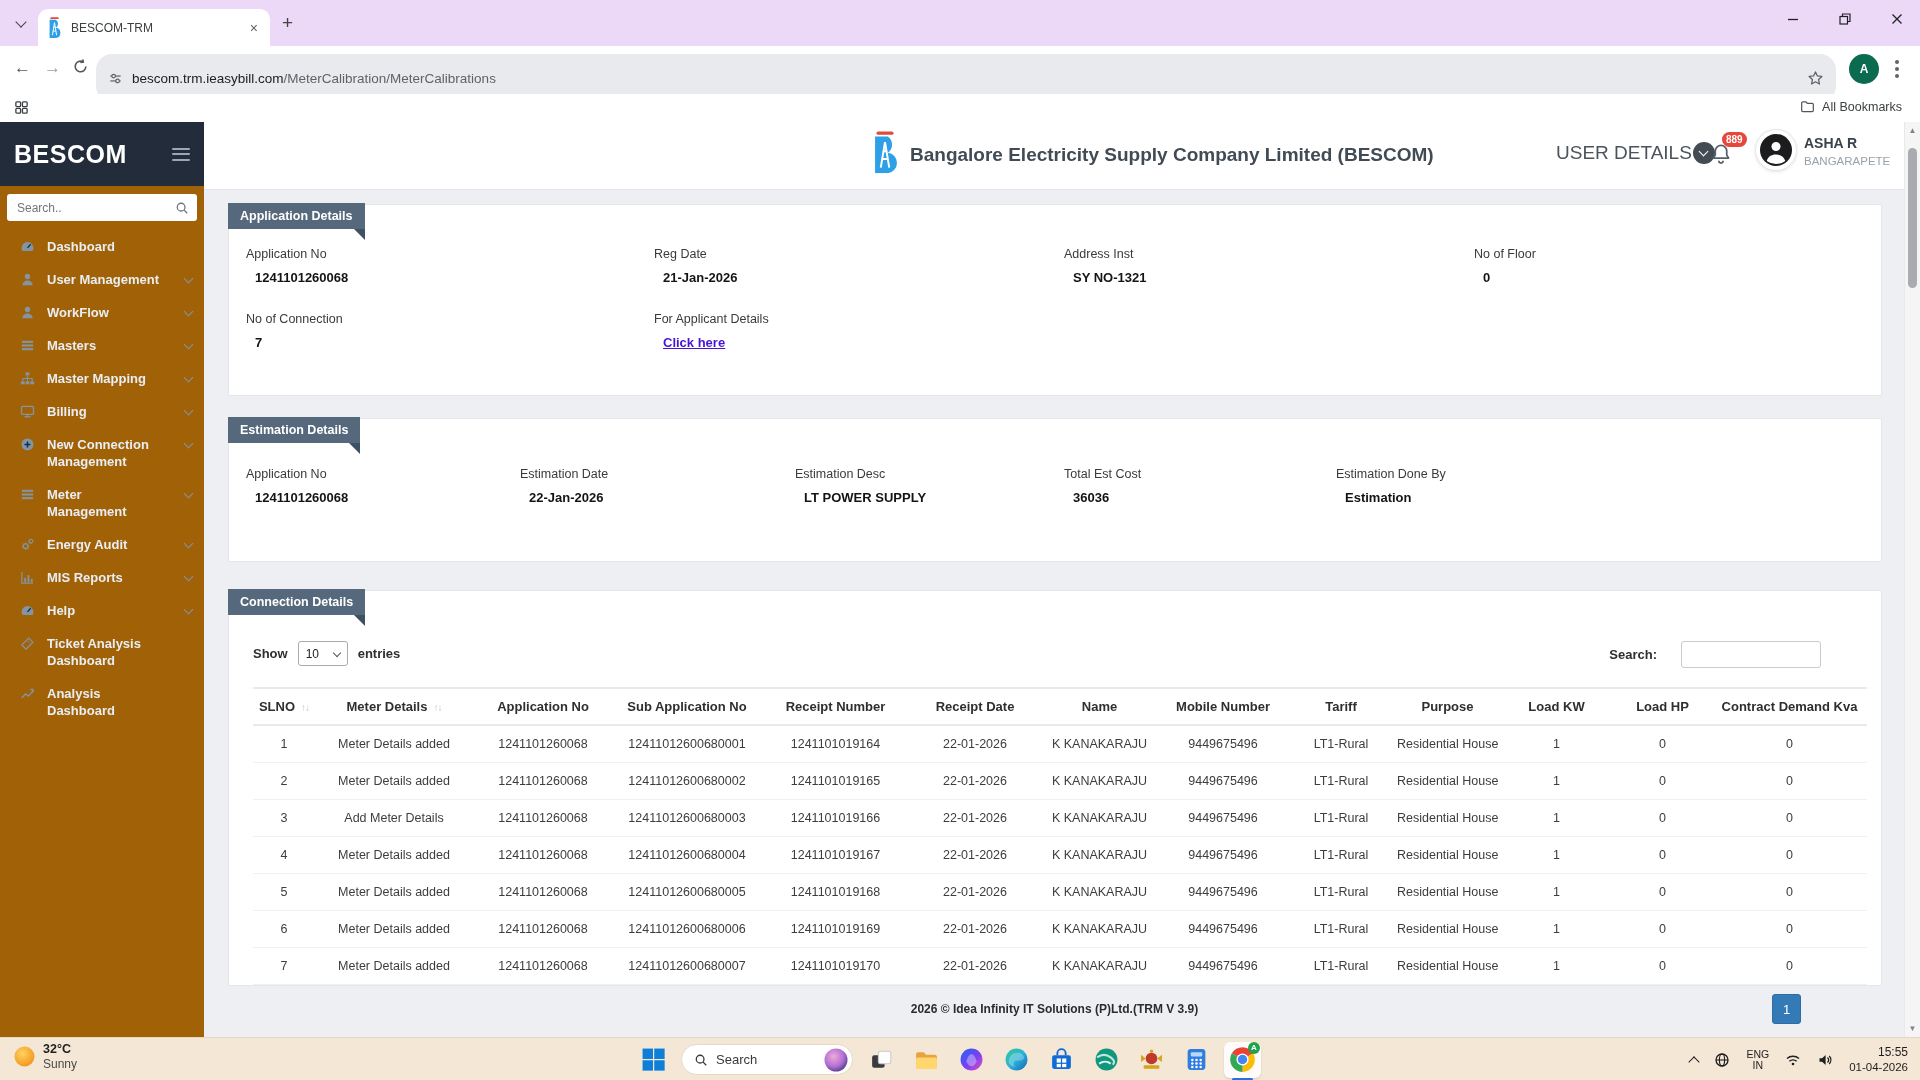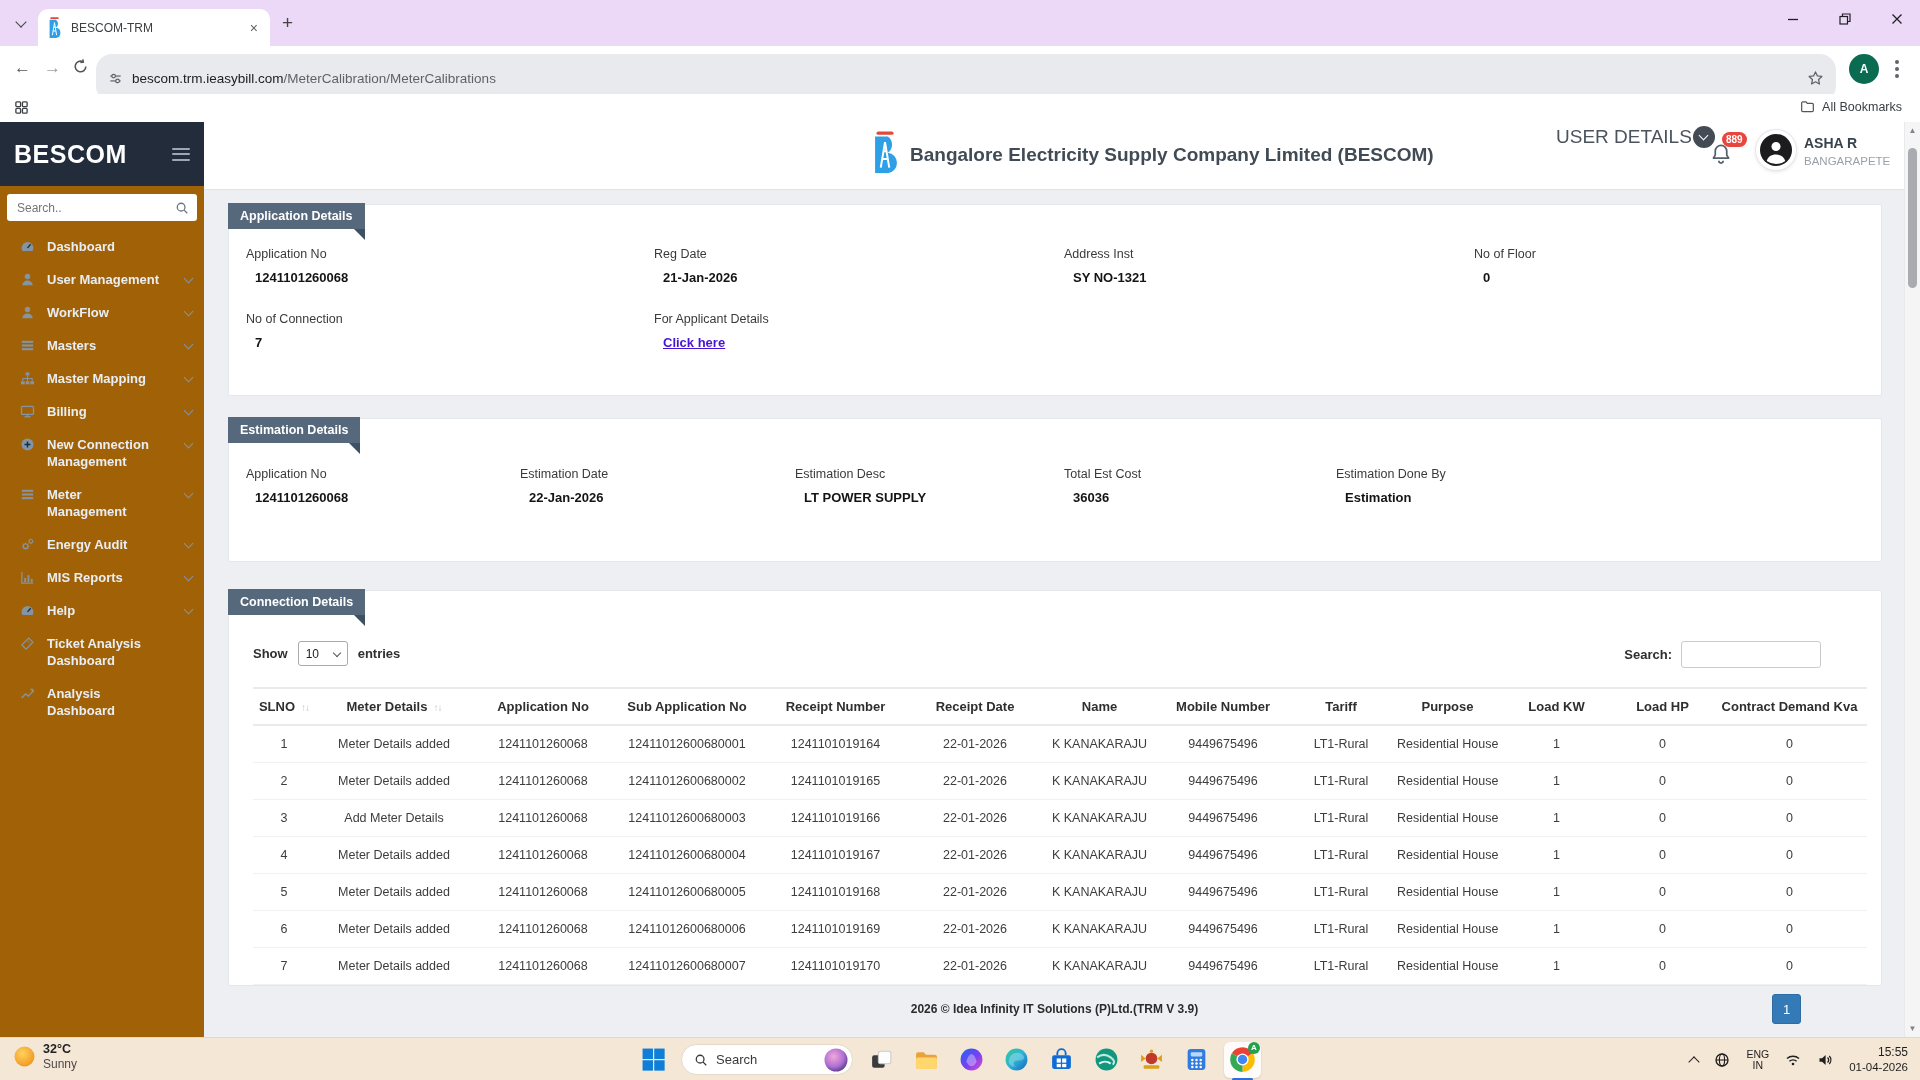--- a/index.html
+++ b/index.html
@@ -52,21 +52,21 @@
   .menu{position:absolute;left:0;top:108px;width:204px;}
   .side-item{display:flex;align-items:flex-start;padding:8px 12px 8px 20px;gap:12px;}
   .s-ico{width:15px;height:15px;color:#8494a3;flex:none;margin-top:1px;}
   .s-label{font-size:13px;font-weight:600;color:#e9eef4;line-height:17px;width:112px;}
   .s-chev{margin-left:auto;margin-top:4px;width:6px;height:6px;border-right:1.6px solid #8494a3;border-bottom:1.6px solid #8494a3;transform:rotate(45deg);flex:none;}
 
   
   .pageheader{position:absolute;left:204px;top:122px;width:1701px;height:68px;background:#fff;border-bottom:1px solid #e1e4e8;box-sizing:border-box;}
   .org-logo{position:absolute;left:664px;top:8px;}
   .org-title{position:absolute;left:706px;top:22px;font-size:19px;font-weight:700;color:#414b55;white-space:nowrap;}
-  .userdetails{position:absolute;left:1352px;top:4px;font-size:19px;color:#4b545c;display:flex;align-items:center;gap:1px;}
+  .userdetails{position:absolute;left:1352px;top:20px;font-size:19px;color:#4b545c;display:flex;align-items:center;gap:1px;}
   .ud-circle{width:22px;height:22px;border-radius:50%;background:#434c54;display:flex;align-items:center;justify-content:center;}
   .ud-circle .chev{width:6px;height:6px;border-color:#fff;margin-top:-3px;}
   .bell-wrap{position:absolute;left:1504px;top:12px;width:48px;height:46px;}
   .badge{position:absolute;left:14px;top:-2px;min-width:16px;padding:2px 4px;background:#e8453c;border-radius:9px;
     color:#fff;font-size:10px;font-weight:700;text-align:center;}
   .avatar{position:absolute;left:1552px;top:8px;width:40px;height:40px;border-radius:50%;background:#fff;
     box-shadow:0 0 0 1px #e7e7e7,0 1px 4px rgba(0,0,0,.15);display:flex;align-items:center;justify-content:center;}
   .u-name{position:absolute;left:1600px;top:13px;font-size:14px;font-weight:700;color:#39434c;}
   .u-loc{position:absolute;left:1600px;top:33px;font-size:11.5px;color:#98a1a9;}
 
@@ -84,21 +84,21 @@
   #card-app .fgrid{top:42px;grid-template-columns:408px 410px 410px 1fr;}
   #card-est{top:228px;height:144px;}
   #card-est .fgrid{top:48px;grid-template-columns:274px 275px 269px 272px 273px 1fr;}
   #card-conn{top:400px;height:396px;}
 
   .dt-controls{position:absolute;left:24px;right:24px;top:50px;height:30px;}
   .show-wrap{position:absolute;left:0;display:flex;align-items:center;gap:10px;font-size:13px;font-weight:600;color:#2f2f2f;text-align:center;}
   .pagesize{width:50px;height:25px;border:1px solid #ababab;border-radius:3px;display:flex;align-items:center;
     padding:0 7px;box-sizing:border-box;font-size:12px;font-weight:400;color:#222;gap:8px;}
   .pagesize .chev{width:5px;height:5px;border-color:#555;margin-top:-2px;margin-left:auto;}
-  .search-wrap{position:absolute;right:36px;display:flex;align-items:center;gap:9px;font-size:13px;font-weight:600;color:#2f2f2f;}
+  .search-wrap{position:absolute;right:36px;display:flex;align-items:center;gap:24px;font-size:13px;font-weight:600;color:#2f2f2f;}
   .search-wrap input{width:140px;height:27px;border:1px solid #cbcbcb;border-radius:3px;box-sizing:border-box;
     font-family:inherit;font-size:12.5px;padding:0 6px;outline:none;}
 
   table.grid{position:absolute;left:24px;top:96px;border-collapse:collapse;table-layout:fixed;width:1614px;}
   table.grid th{font-size:13px;font-weight:700;color:#2f2f2f;padding:10px 2px;text-align:center;
     border-top:2px solid #eaeaea;border-bottom:2px solid #eaeaea;white-space:nowrap;}
   table.grid td{font-size:12.5px;color:#3d3d3d;padding:11px 2px;text-align:center;border-bottom:1px solid #f1f1f1;white-space:nowrap;}
   .sort{font-size:10px;color:#c6c6c6;margin-left:6px;letter-spacing:-1px;}
   .sort::after{content:"↑↓";}
   .v-added{color:#1f8b3c;}

